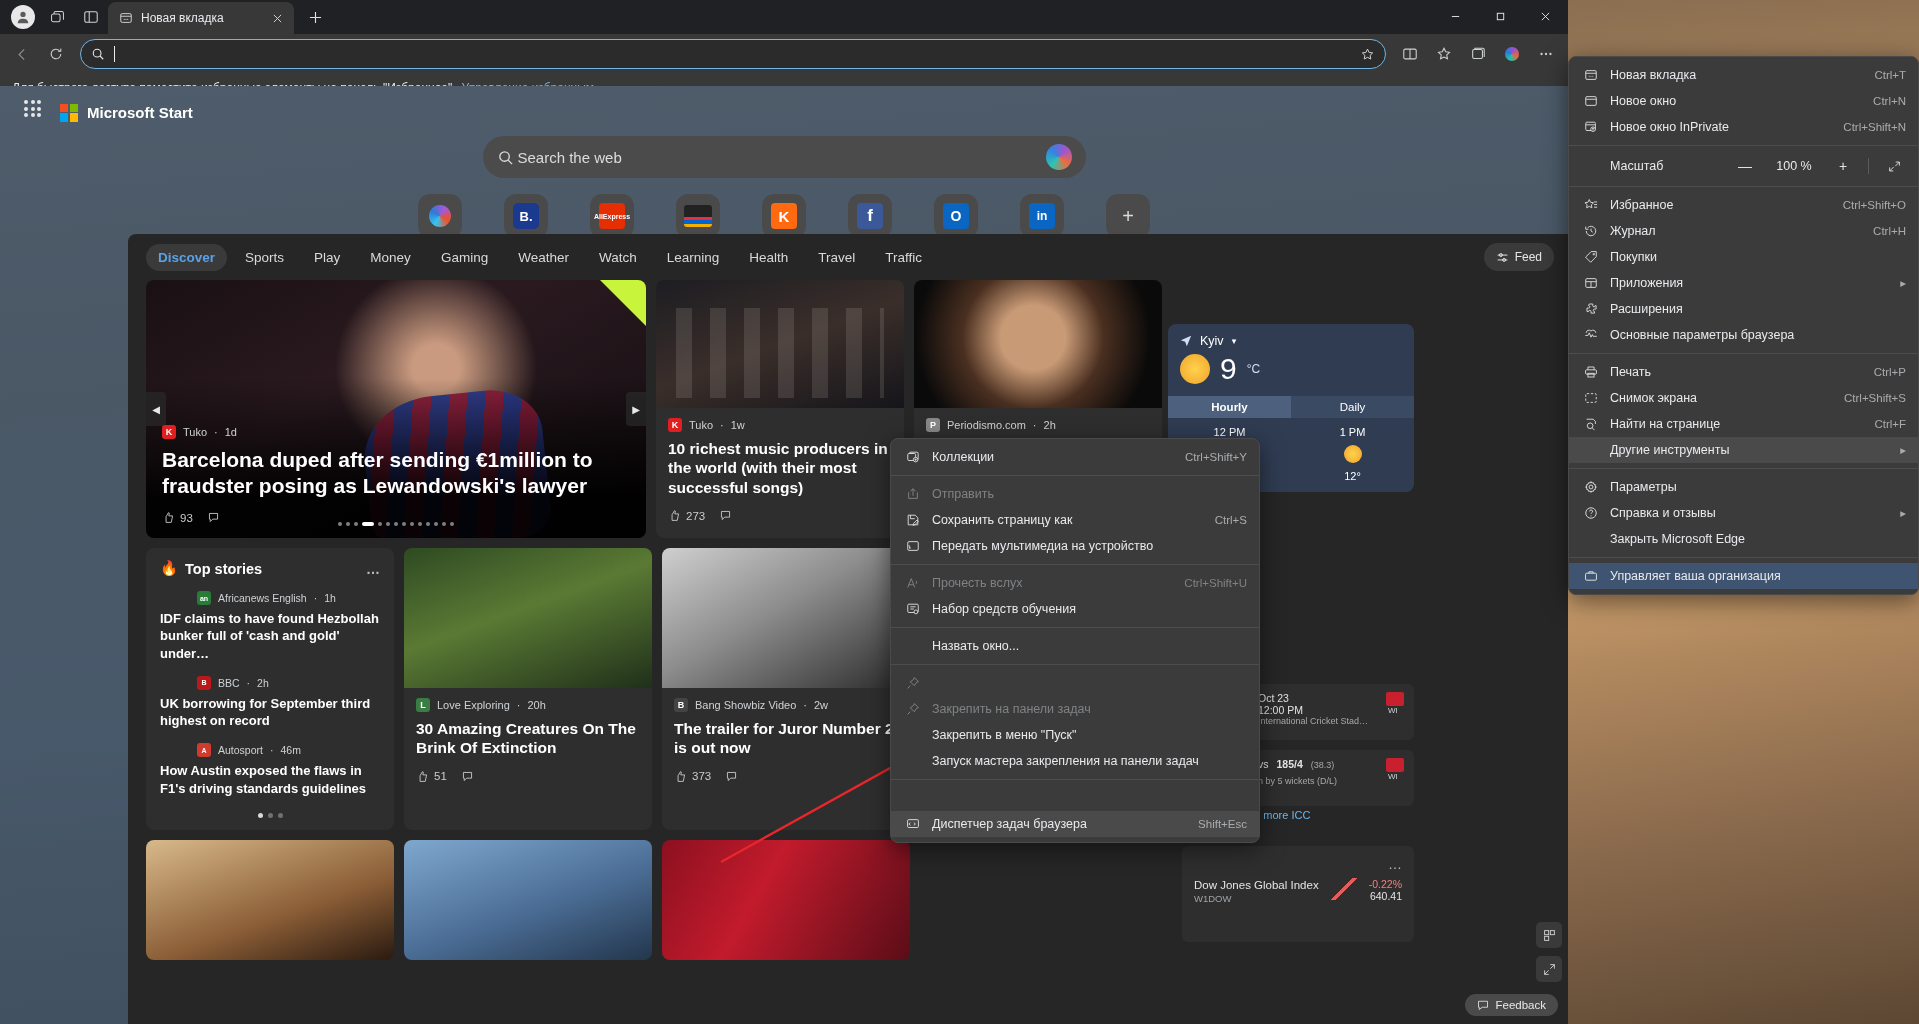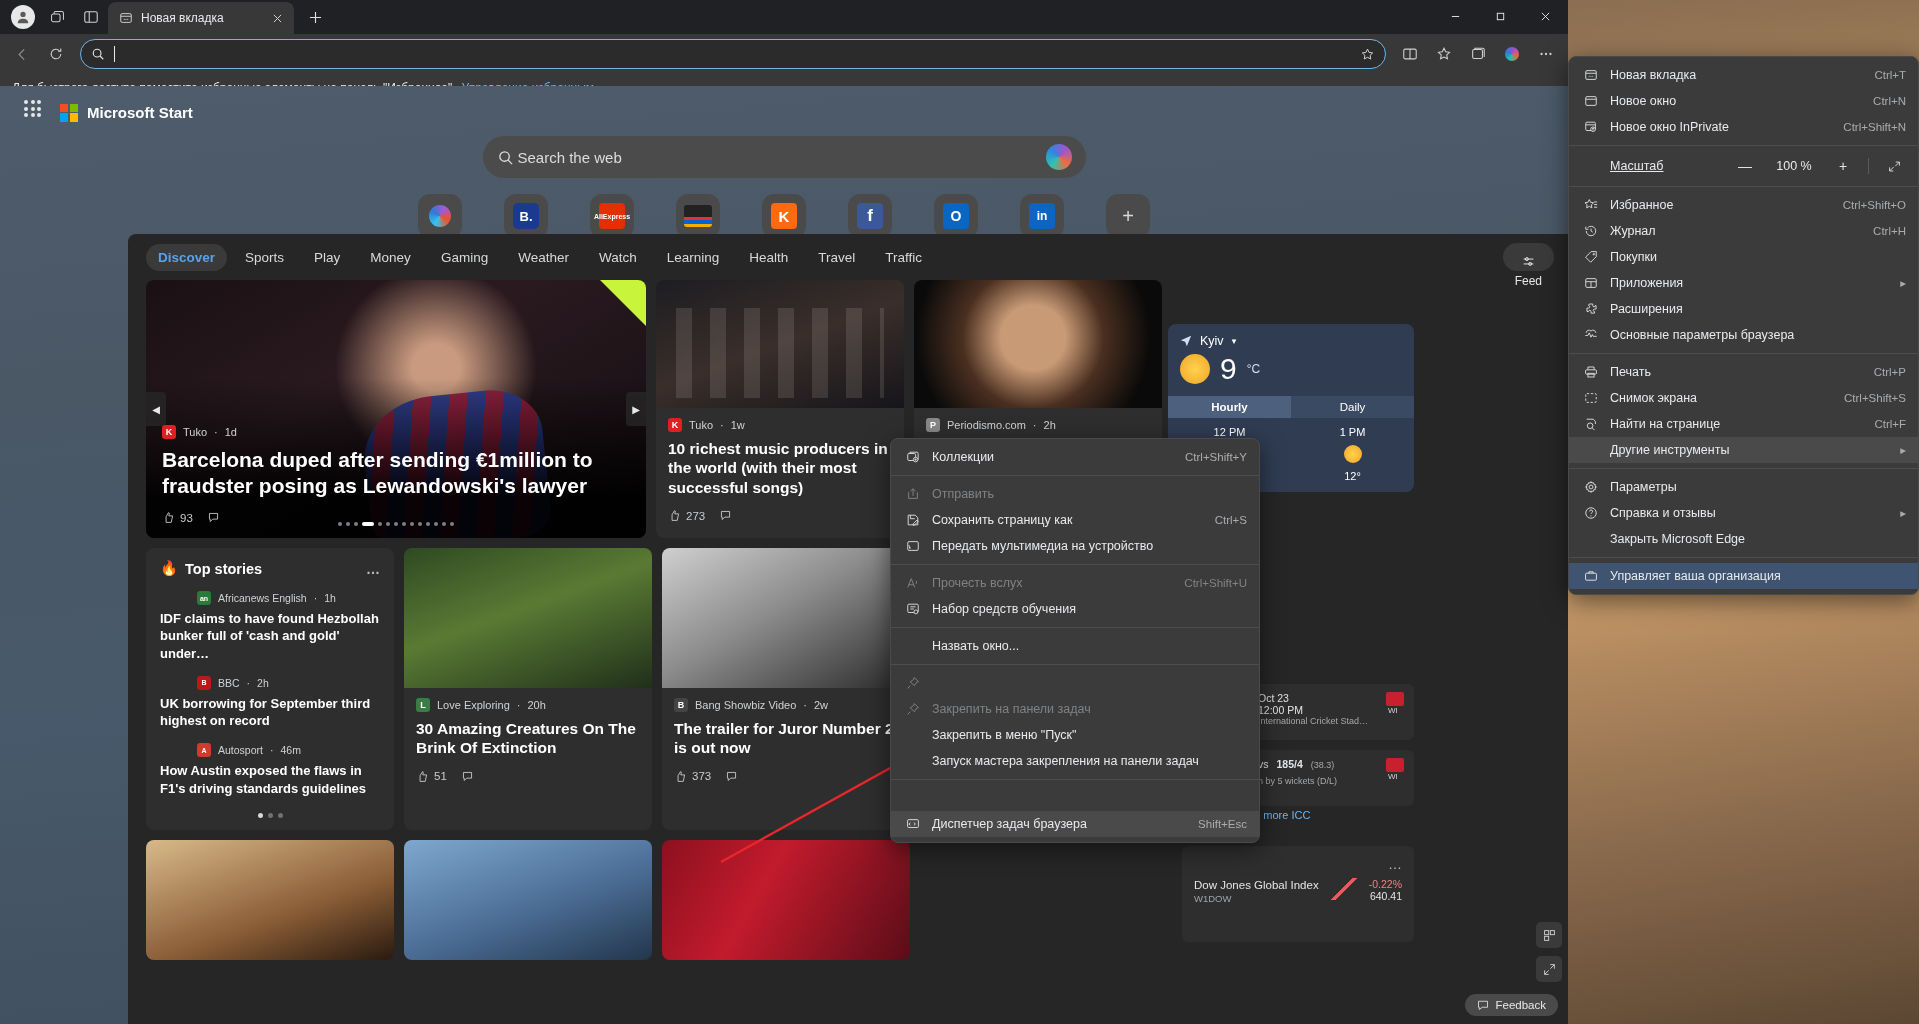--- a/index.html
+++ b/index.html
@@ -142,21 +142,21 @@
     height: 46px; display: flex; align-items: center; gap: 6px;
     padding: 0 18px; color: #d7d9db; font-size: 13.5px; position: relative;
   }
   .feednav .fn {
     padding: 6px 12px; border-radius: 14px; white-space: nowrap;
   }
   .feednav .fn.active { background: #3a3a3a; color: #5aa2e8; font-weight: 600; }
   .feed-pref {
     position: absolute; right: 14px; top: 9px; height: 28px; border-radius: 14px;
     background: #3a3a3a; color: #e4e6e8; font-size: 12px;
-    display: flex; align-items: center; gap: 6px; padding: 12px 12px; flex-direction: column;
+    display: flex; align-items: center; gap: 6px; padding: 2px 12px;
   }
 
   .cards { display: flex; gap: 10px; padding: 0 18px; }
   .card { border-radius: 8px; overflow: hidden; position: relative; background: #2e2e2e; }
   .hero { width: 500px; height: 258px; }
   .hero .img {
     position: absolute; inset: 0;
     background:
       radial-gradient(circle at 58% 34%, #c99a7f 0 7%, transparent 30%),
       linear-gradient(150deg,#1a1013 0%,#2a1a20 40%,#120c10 100%);
@@ -290,21 +290,21 @@
     padding: 0 12px 0 14px; position: relative;
   }
   .mi .ico { width: 16px; height: 16px; display:flex; align-items:center; justify-content:center; color:#d6d8da; flex: none; }
   .mi .lbl { flex: 1; white-space: nowrap; }
   .mi .acc { color: #a9acaf; font-size: 11.5px; }
   .mi.dis .lbl, .mi.dis .ico, .mi.dis .acc { color: #7f8285; }
   .mi.hi { background: #4a4a4a; }
   .mi.org { background: #3f5470; }
   .msep { height: 1px; background: #4d4d4d; margin: 5px 0; }
   .zoomrow { height: 30px; display: flex; align-items: center; padding: 0 12px 0 14px; gap: 11px; }
-  .zoomrow .lbl { flex: 1; text-decoration: underline; }
+  .zoomrow .lbl { flex: 1; }
   .zbtn { width: 24px; height: 22px; display: flex; align-items: center; justify-content: center; color:#e0e2e4; font-size: 14px; }
   .zval { width: 52px; text-align: center; font-size: 12.5px; }
   .zdiv { width: 1px; height: 16px; background: #5a5a5a; margin: 0 2px; }
 
   
   .ctxmenu {
     position: absolute; left: 890px; top: 438px; width: 370px;
     background: #3b3b3b; border: 1px solid #4a4a4a; border-radius: 8px;
     padding: 5px 0; color: #e8eaed; font-size: 12.5px;
     box-shadow: 0 6px 24px rgba(0,0,0,.5); z-index: 50;

